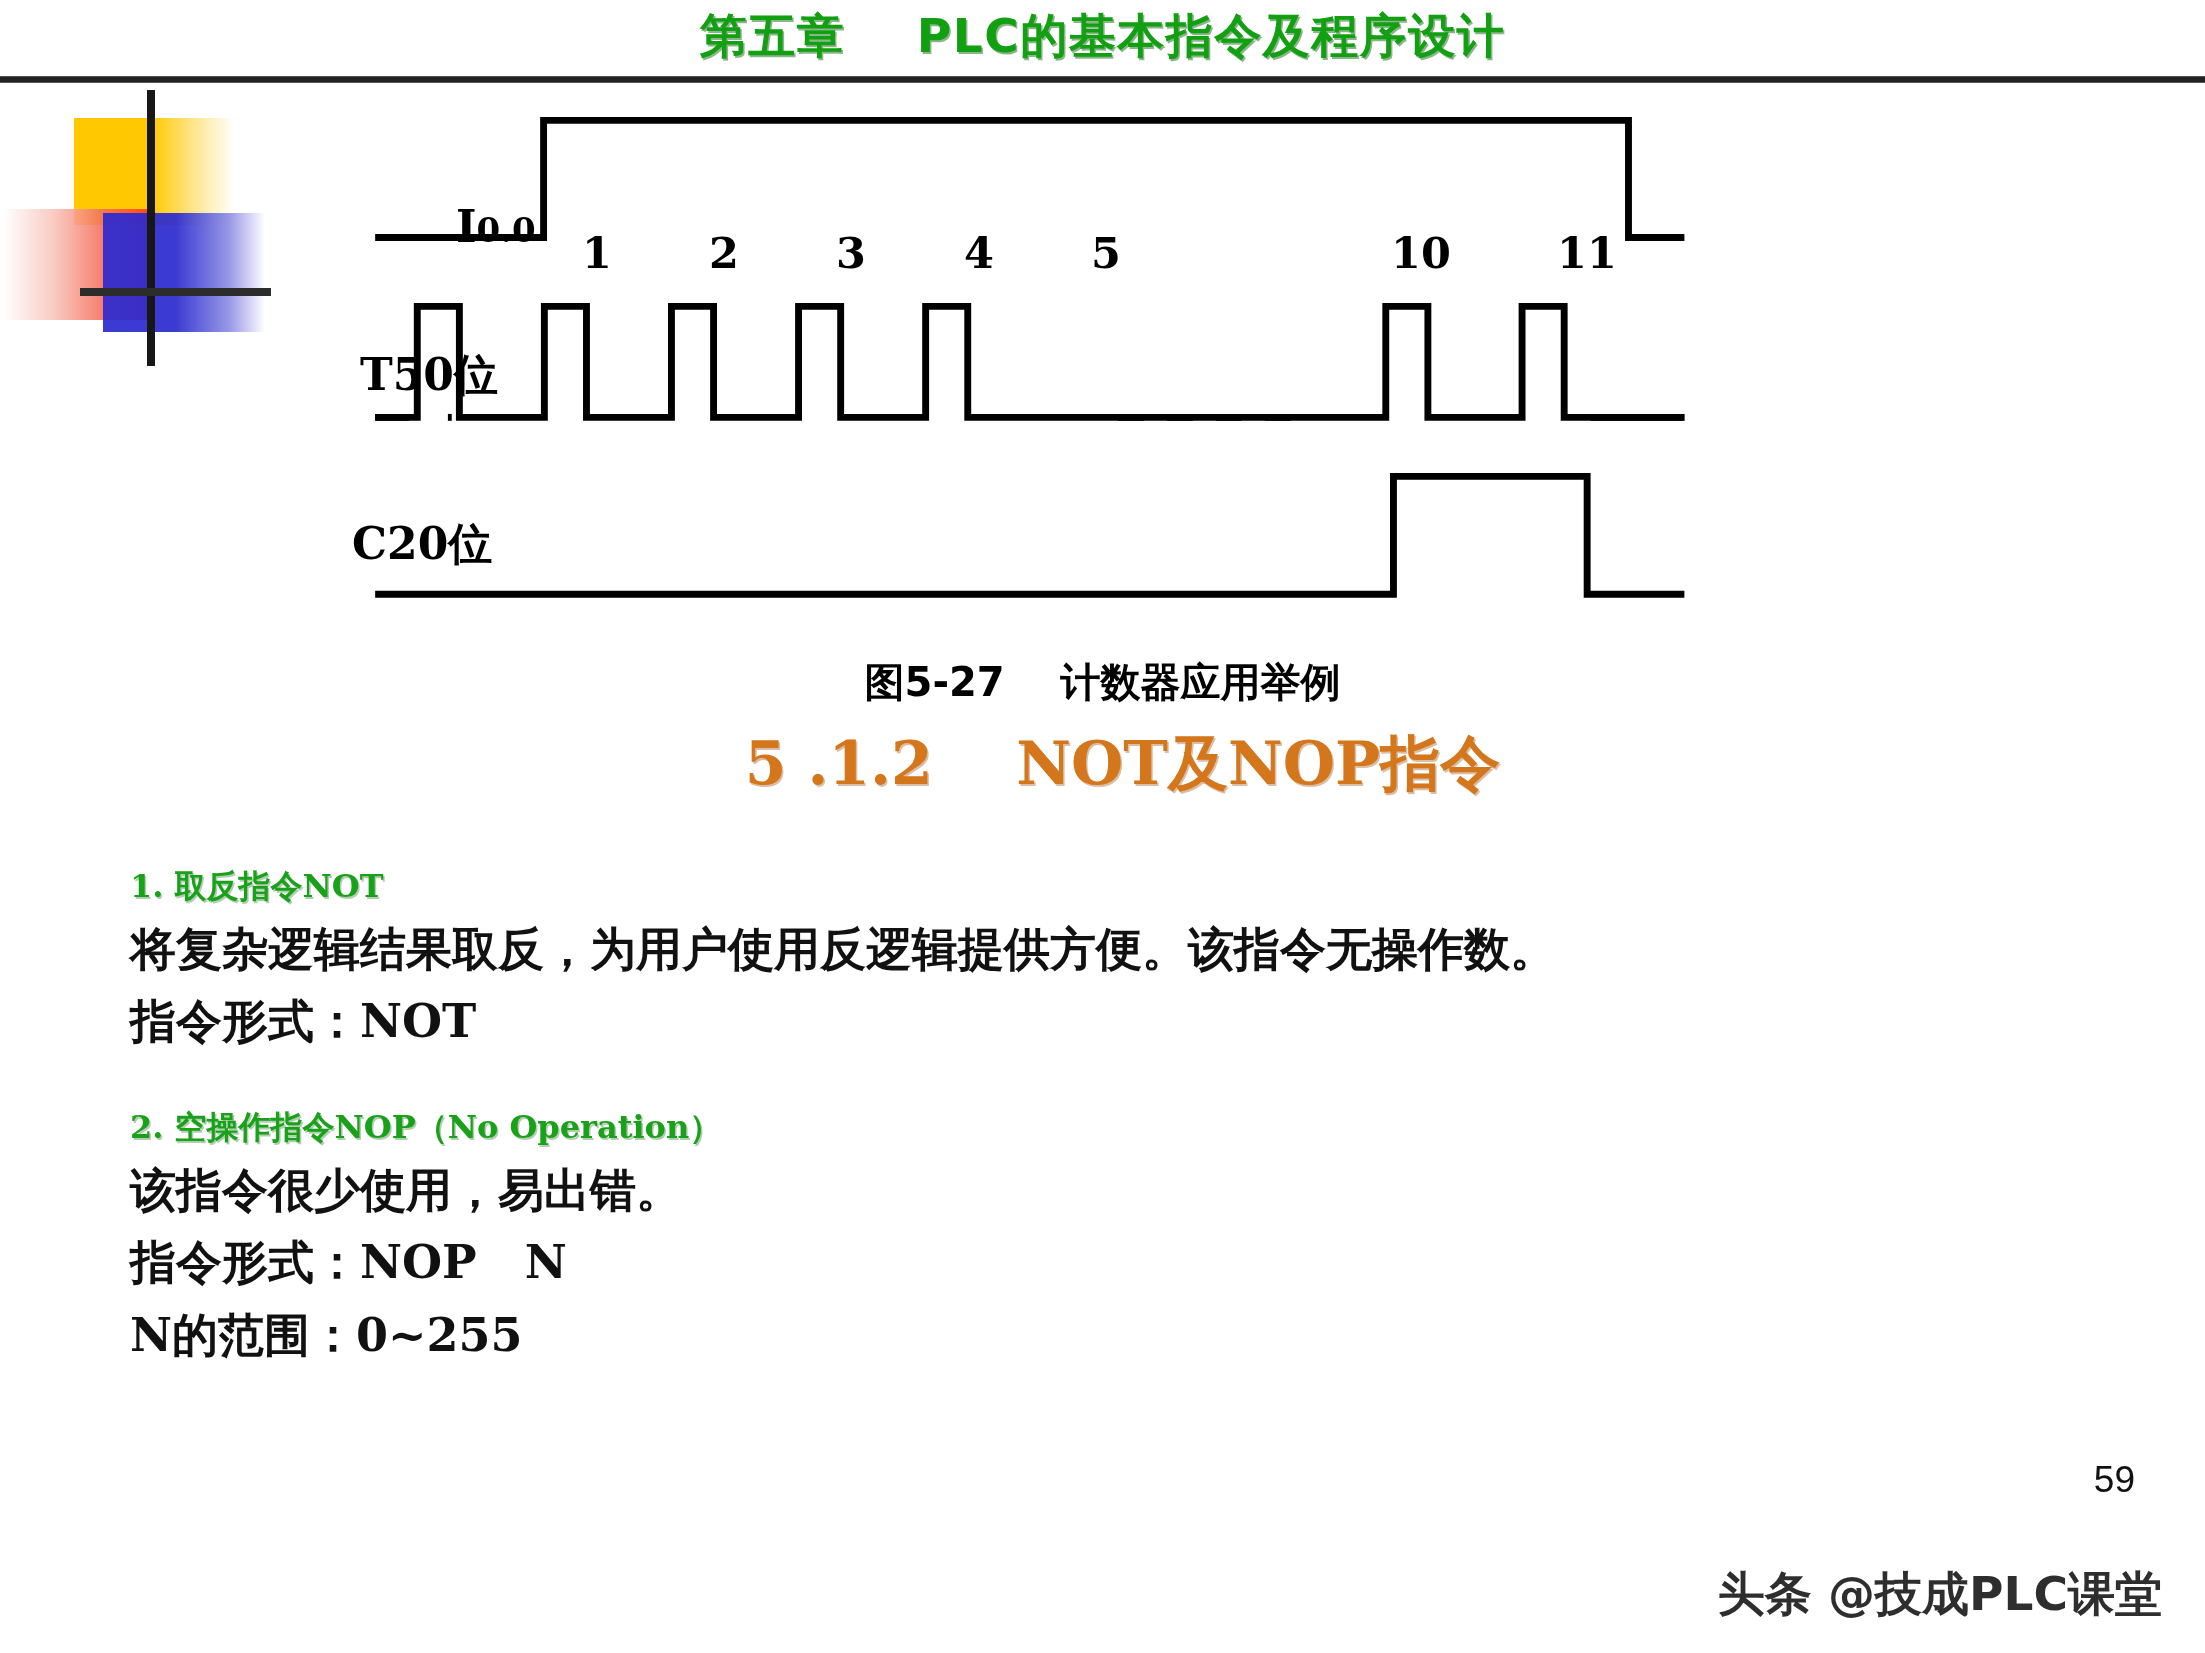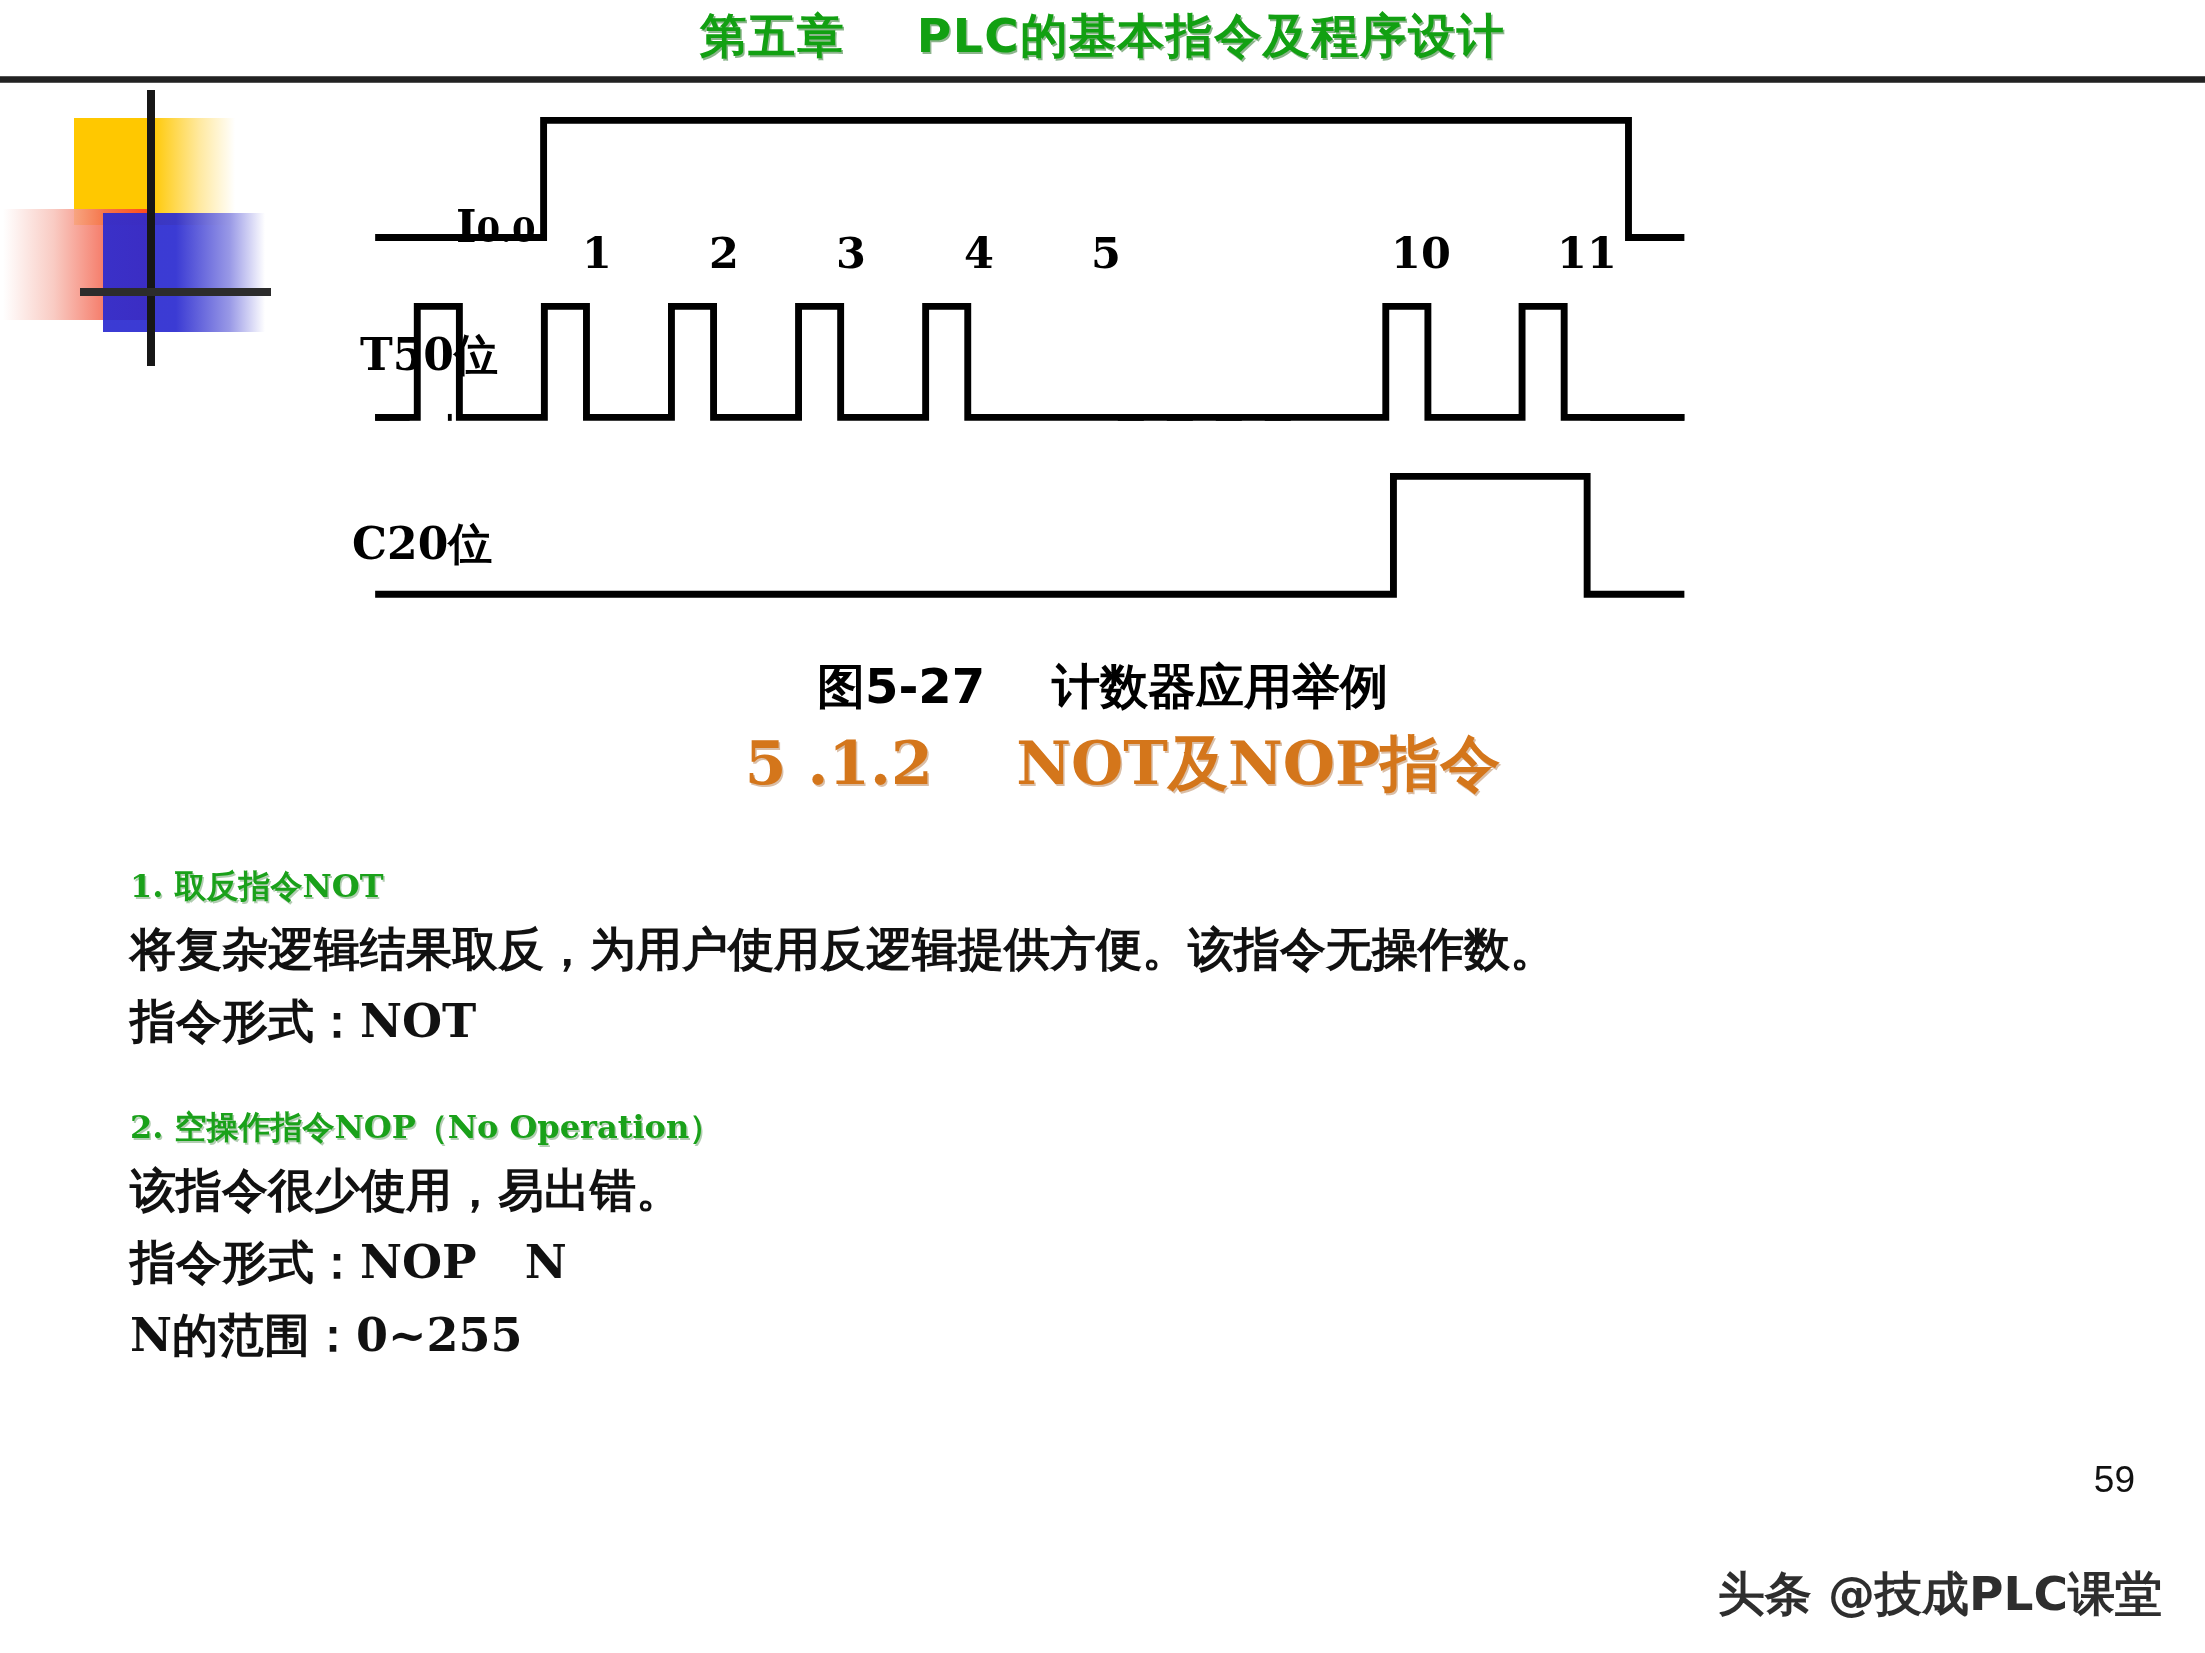--- a/index.html
+++ b/index.html
@@ -54,35 +54,35 @@
 
   
   .wave{position:absolute;left:0;top:0;width:2205px;height:674px;}
   .wlabel{
     position:absolute;
     font-family:"DejaVu Serif","Liberation Serif",serif;
     font-weight:bold;color:#000;white-space:pre;
   }
   .lbl-i00{left:364px;top:150px;font-size:44px;}
   .lbl-i00 .sub{font-size:34px;}
-  .lbl-t50{left:360px;top:326px;font-size:44px;}
+  .lbl-t50{left:360px;top:346px;font-size:44px;}
   .lbl-c20{left:352px;top:515px;font-size:44px;}
   .cnum{
     position:absolute;top:228px;
     font-family:"DejaVu Serif","Liberation Serif",serif;
     font-weight:bold;font-size:43px;color:#000;
     transform:translateX(-50%);
   }
 
   
   .fig-cap{
     position:absolute;left:0;top:655px;width:2205px;
     text-align:center;
     font-family:"DejaVu Sans","Liberation Sans",sans-serif;
-    font-weight:bold;font-size:48px;color:#000;white-space:pre;
+    font-weight:bold;font-size:40px;color:#000;white-space:pre;
   }
   .sec-head{
     position:absolute;left:0;top:724px;width:2205px;
     text-align:center;
     font-family:"DejaVu Serif","Liberation Serif",serif;
     font-weight:bold;font-size:60px;color:#d4761b;
     text-shadow:1.5px 1.5px 0 rgba(150,70,0,.35);
     white-space:pre;
     margin-left:20px;
   }

